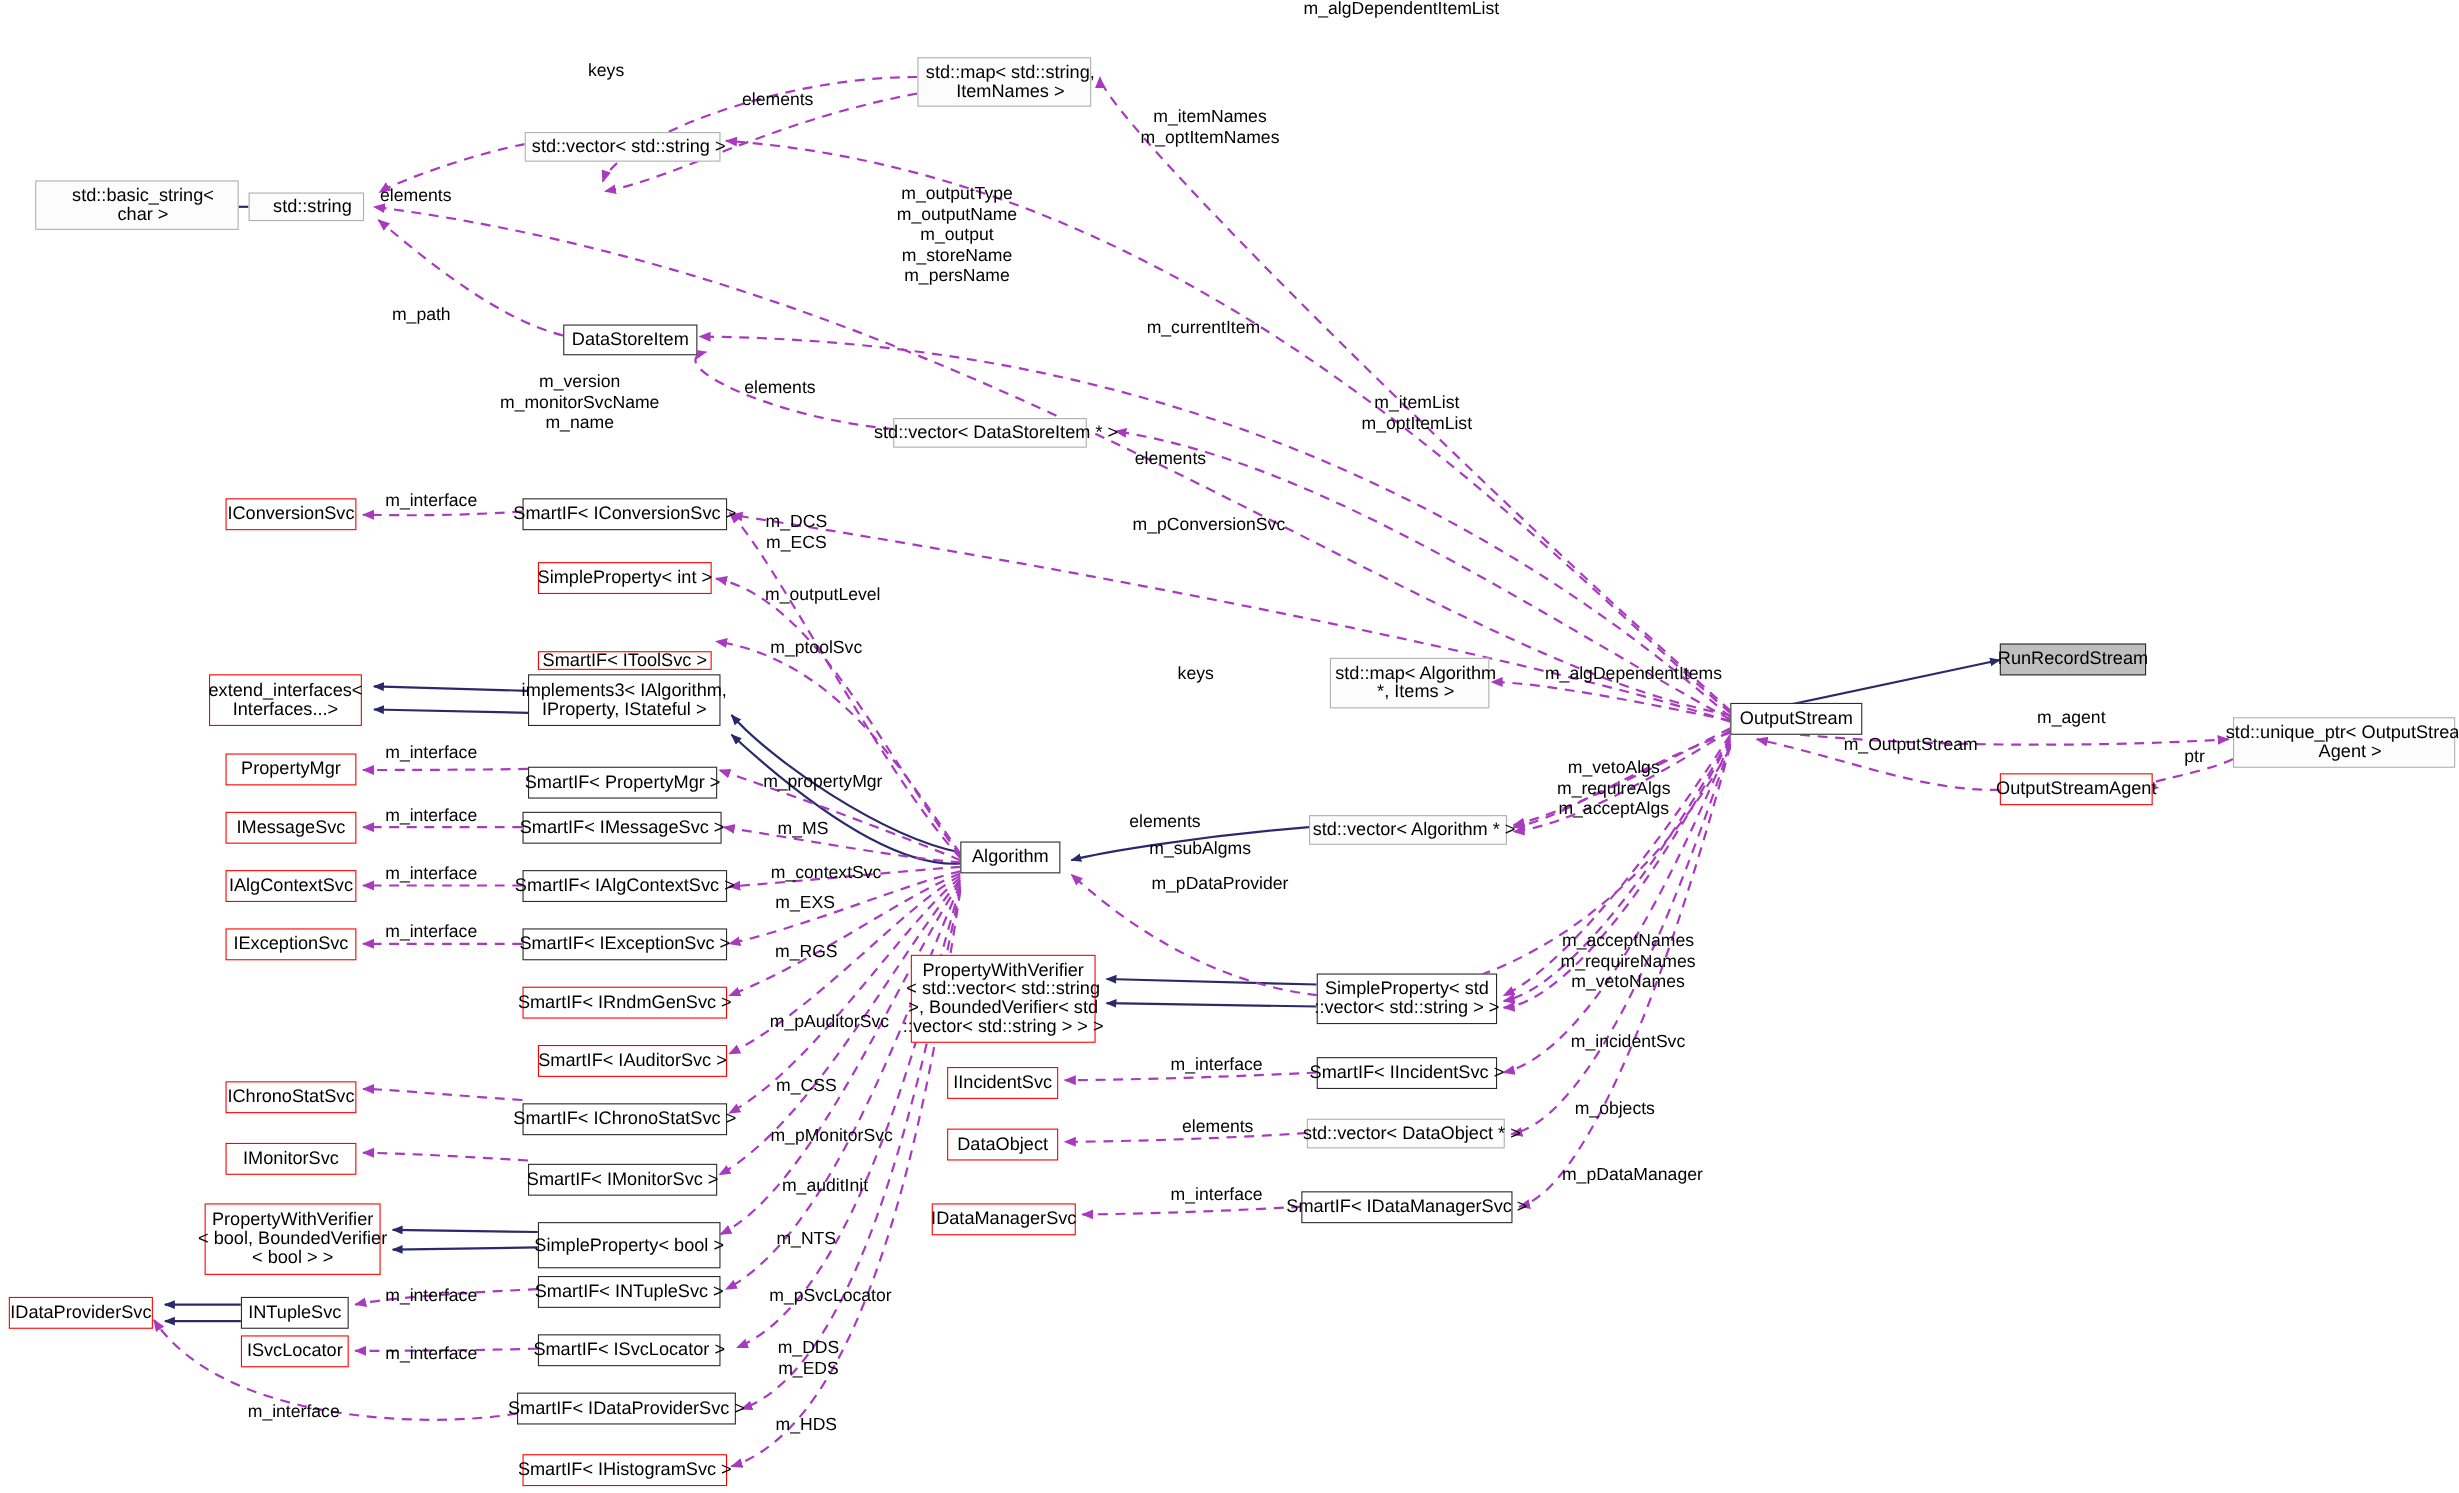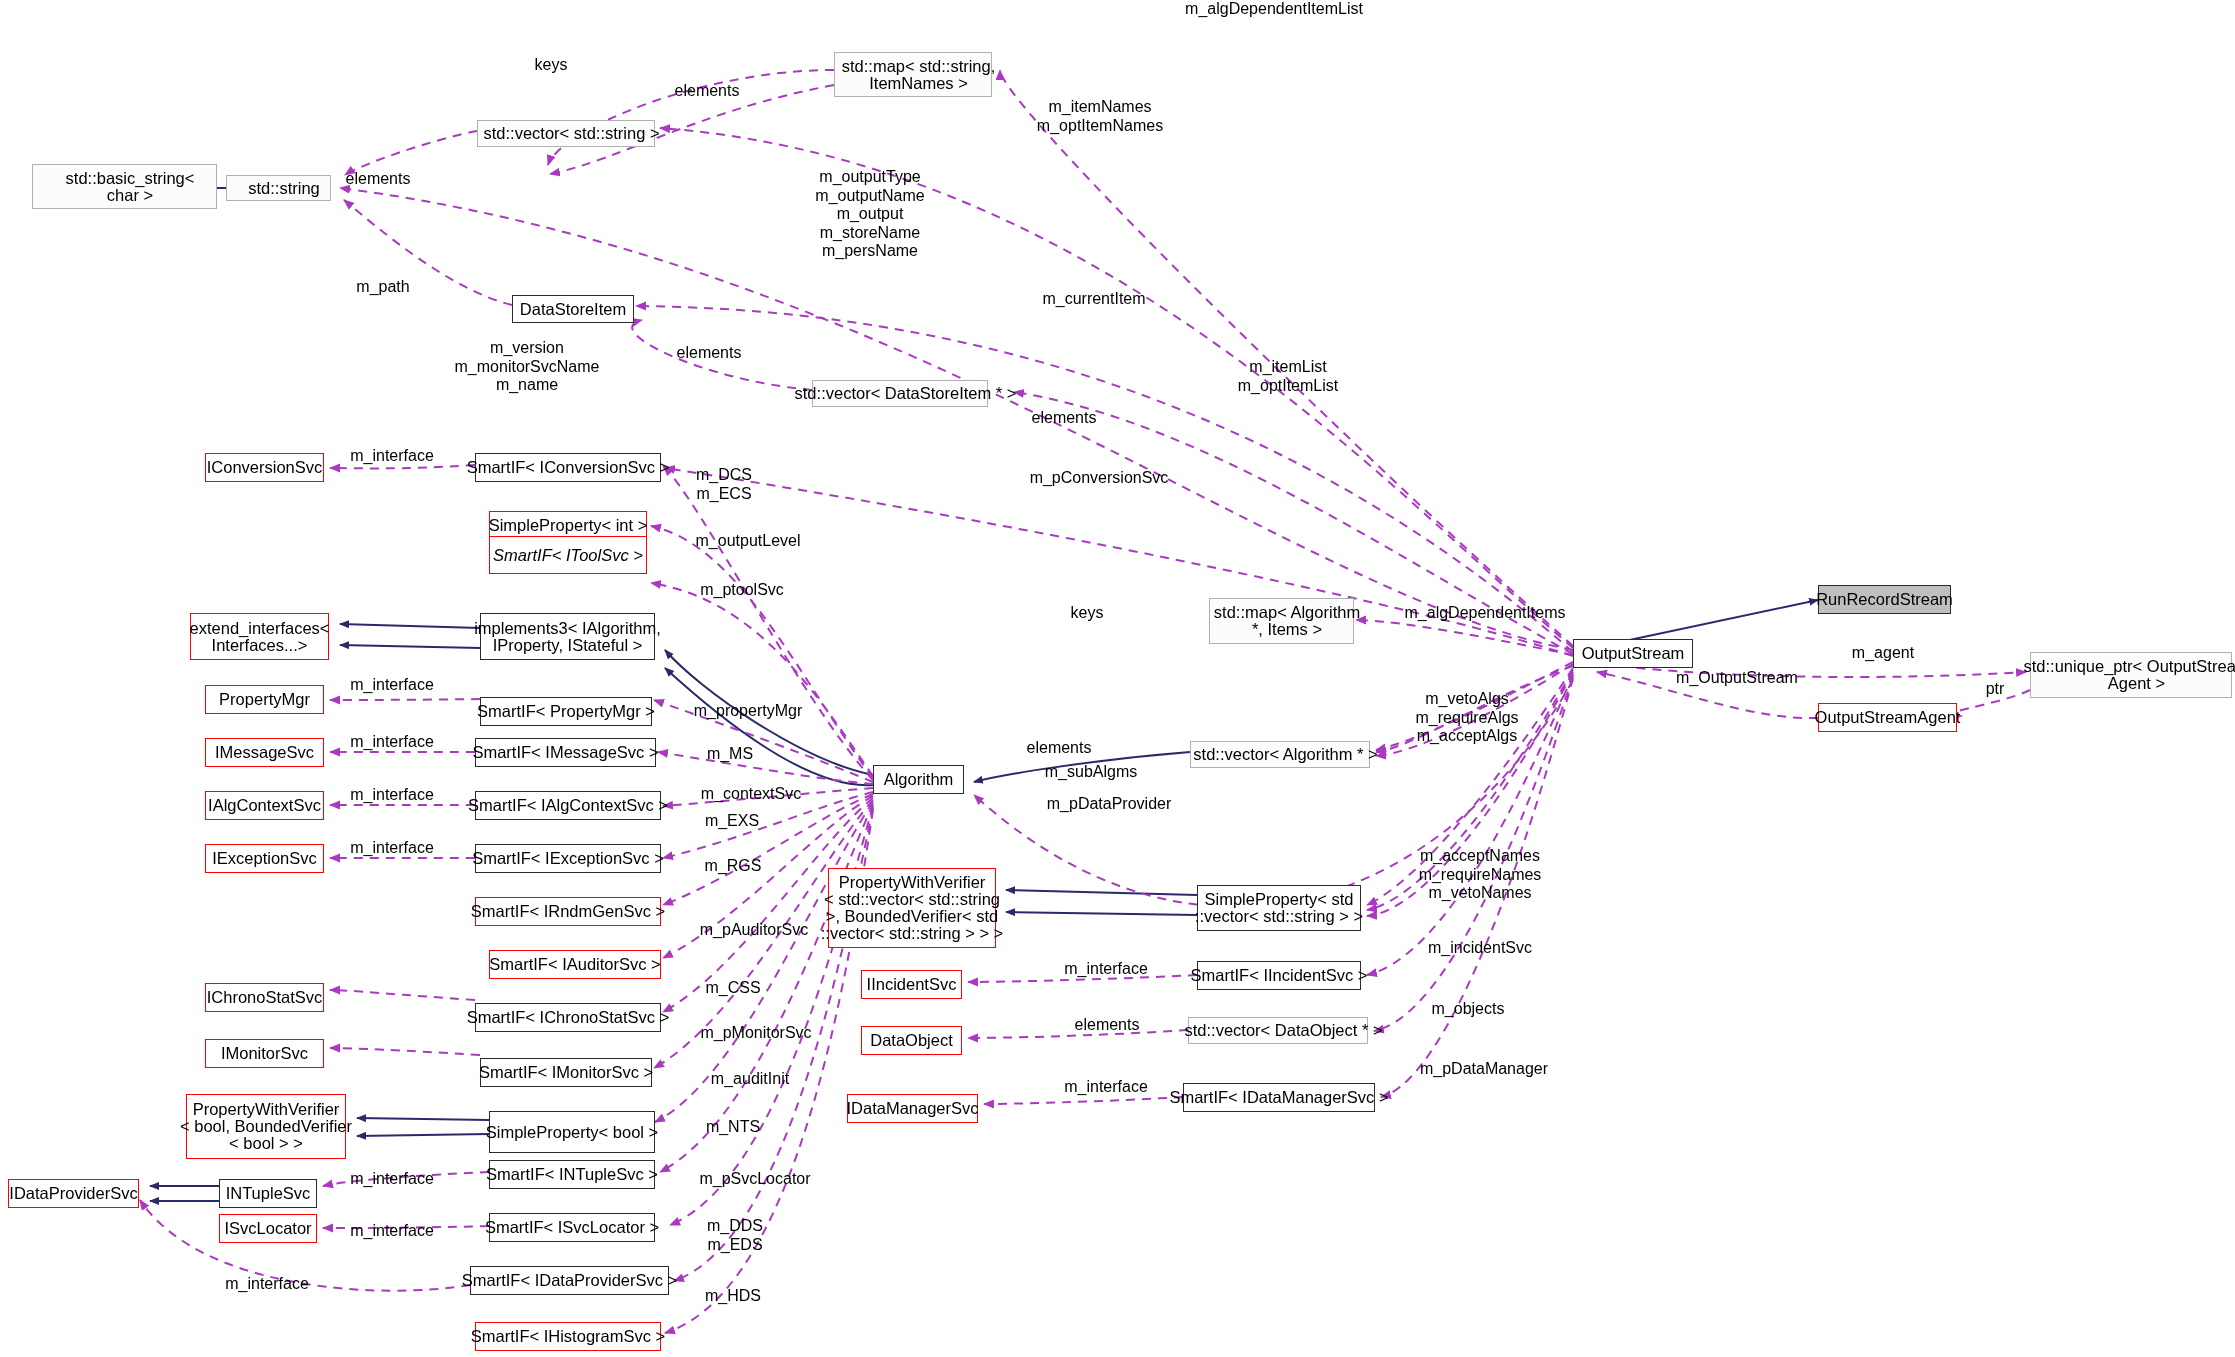--- a/index.html
+++ b/index.html
@@ -161,21 +161,21 @@
 Agent &gt;</div>
       <div class="node solid" style="left: 873px; top: 765px; width: 91px; height: 29px;">Algorithm</div>
       <div class="node solid" style="left: 480px; top: 613px; width: 175px; height: 47px;">implements3&lt; IAlgorithm,
 IProperty, IStateful &gt;</div>
       <div class="node redborder" style="left: 190px; top: 613px; width: 139px; height: 47px;">extend_interfaces&lt;
 Interfaces...&gt;</div>
       <div class="node thin" style="left: 1190px; top: 741px; width: 180px; height: 27px;">std::vector&lt; Algorithm * &gt;</div>
       <div class="node redborder" style="left: 205px; top: 453px; width: 119px; height: 29px;">IConversionSvc</div>
       <div class="node solid" style="left: 475px; top: 453px; width: 186px; height: 29px;">SmartIF&lt; IConversionSvc &gt;</div>
       <div class="node redborder" style="left: 489px; top: 511px; width: 158px; height: 29px;">SimpleProperty&lt; int &gt;</div>
-      <div class="node redborder" style="left: 489px; top: 536px; width: 158px; height: 38px; font-style: italic;">SmartIF&lt; IToolSvc &gt;</div>
+      <div class="node redborder" style="left: 489px; top: 592px; width: 158px; height: 17px;">SmartIF&lt; IToolSvc &gt;</div>
       <div class="node redborder" style="left: 205px; top: 685px; width: 119px; height: 29px;">PropertyMgr</div>
       <div class="node solid" style="left: 480px; top: 697px; width: 172px; height: 29px;">SmartIF&lt; PropertyMgr &gt;</div>
       <div class="node redborder" style="left: 205px; top: 738px; width: 119px; height: 29px;">IMessageSvc</div>
       <div class="node solid" style="left: 475px; top: 738px; width: 181px; height: 29px;">SmartIF&lt; IMessageSvc &gt;</div>
       <div class="node redborder" style="left: 205px; top: 791px; width: 119px; height: 29px;">IAlgContextSvc</div>
       <div class="node solid" style="left: 475px; top: 791px; width: 186px; height: 29px;">SmartIF&lt; IAlgContextSvc &gt;</div>
       <div class="node redborder" style="left: 205px; top: 844px; width: 119px; height: 29px; text-align: right;">IExceptionSvc</div>
       <div class="node solid" style="left: 475px; top: 844px; width: 186px; height: 29px;">SmartIF&lt; IExceptionSvc &gt;</div>
       <div class="node redborder" style="left: 475px; top: 897px; width: 186px; height: 29px;">SmartIF&lt; IRndmGenSvc &gt;</div>
       <div class="node redborder" style="left: 489px; top: 950px; width: 172px; height: 29px;">SmartIF&lt; IAuditorSvc &gt;</div>

